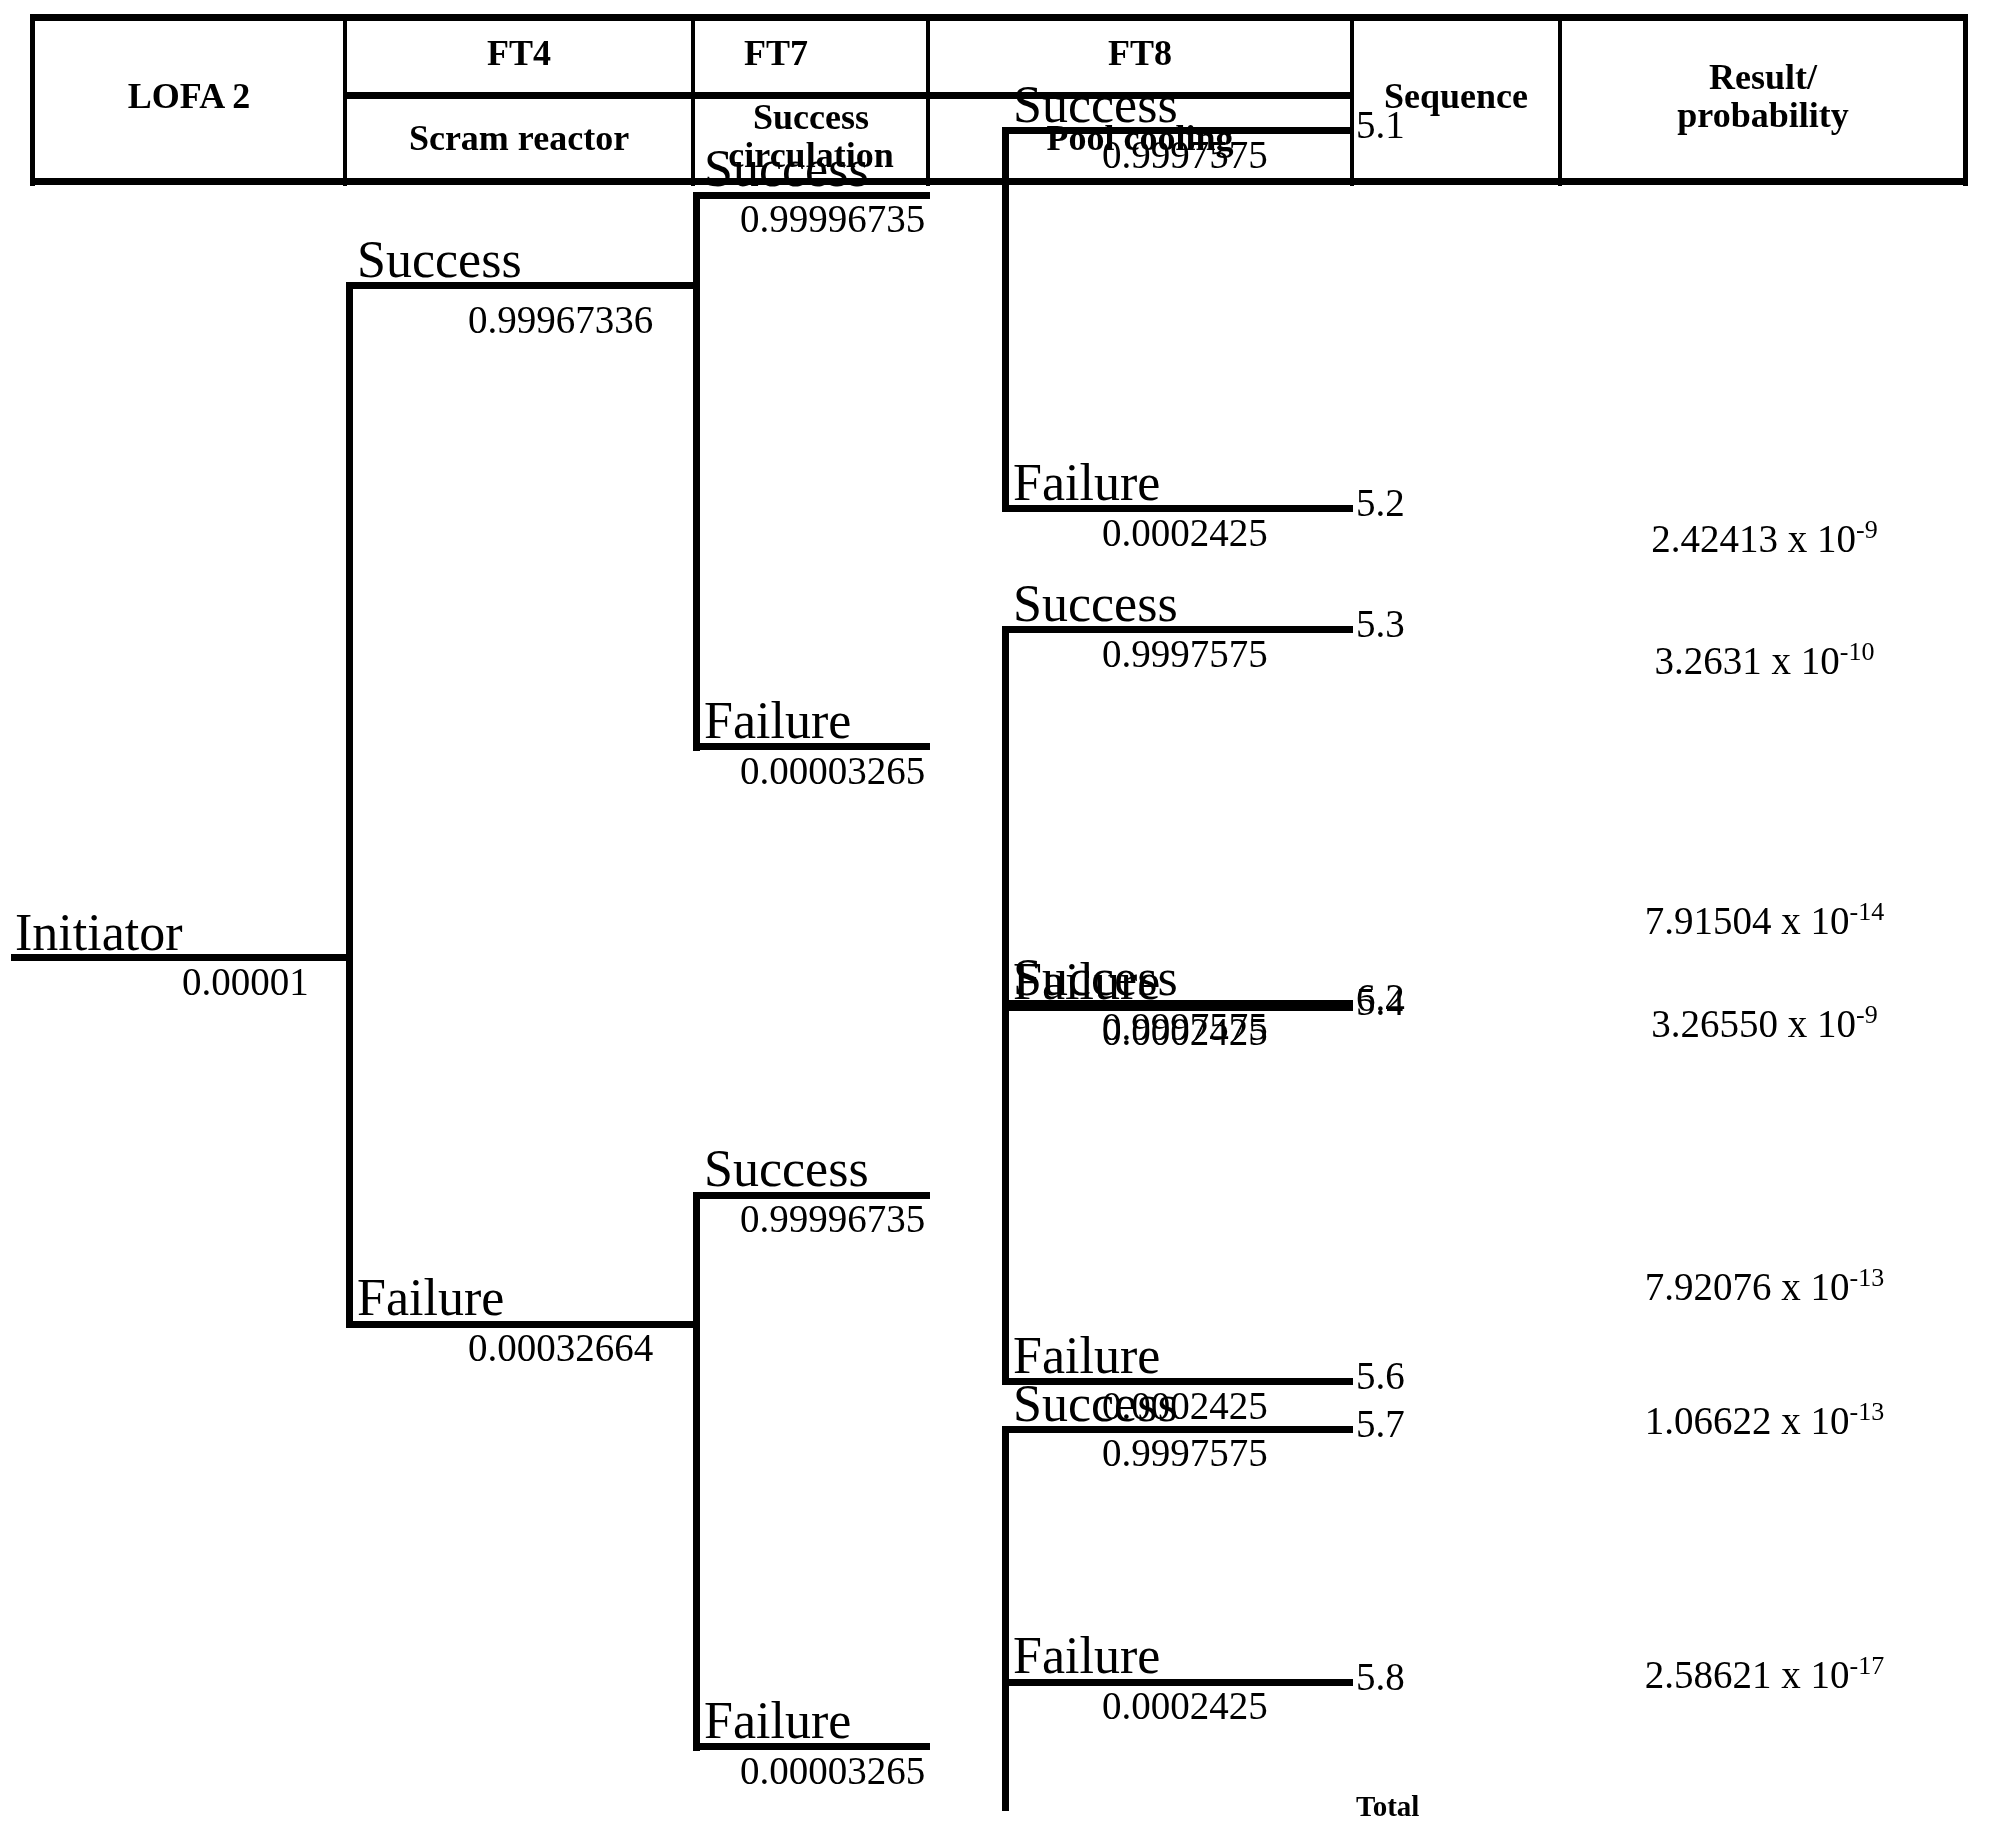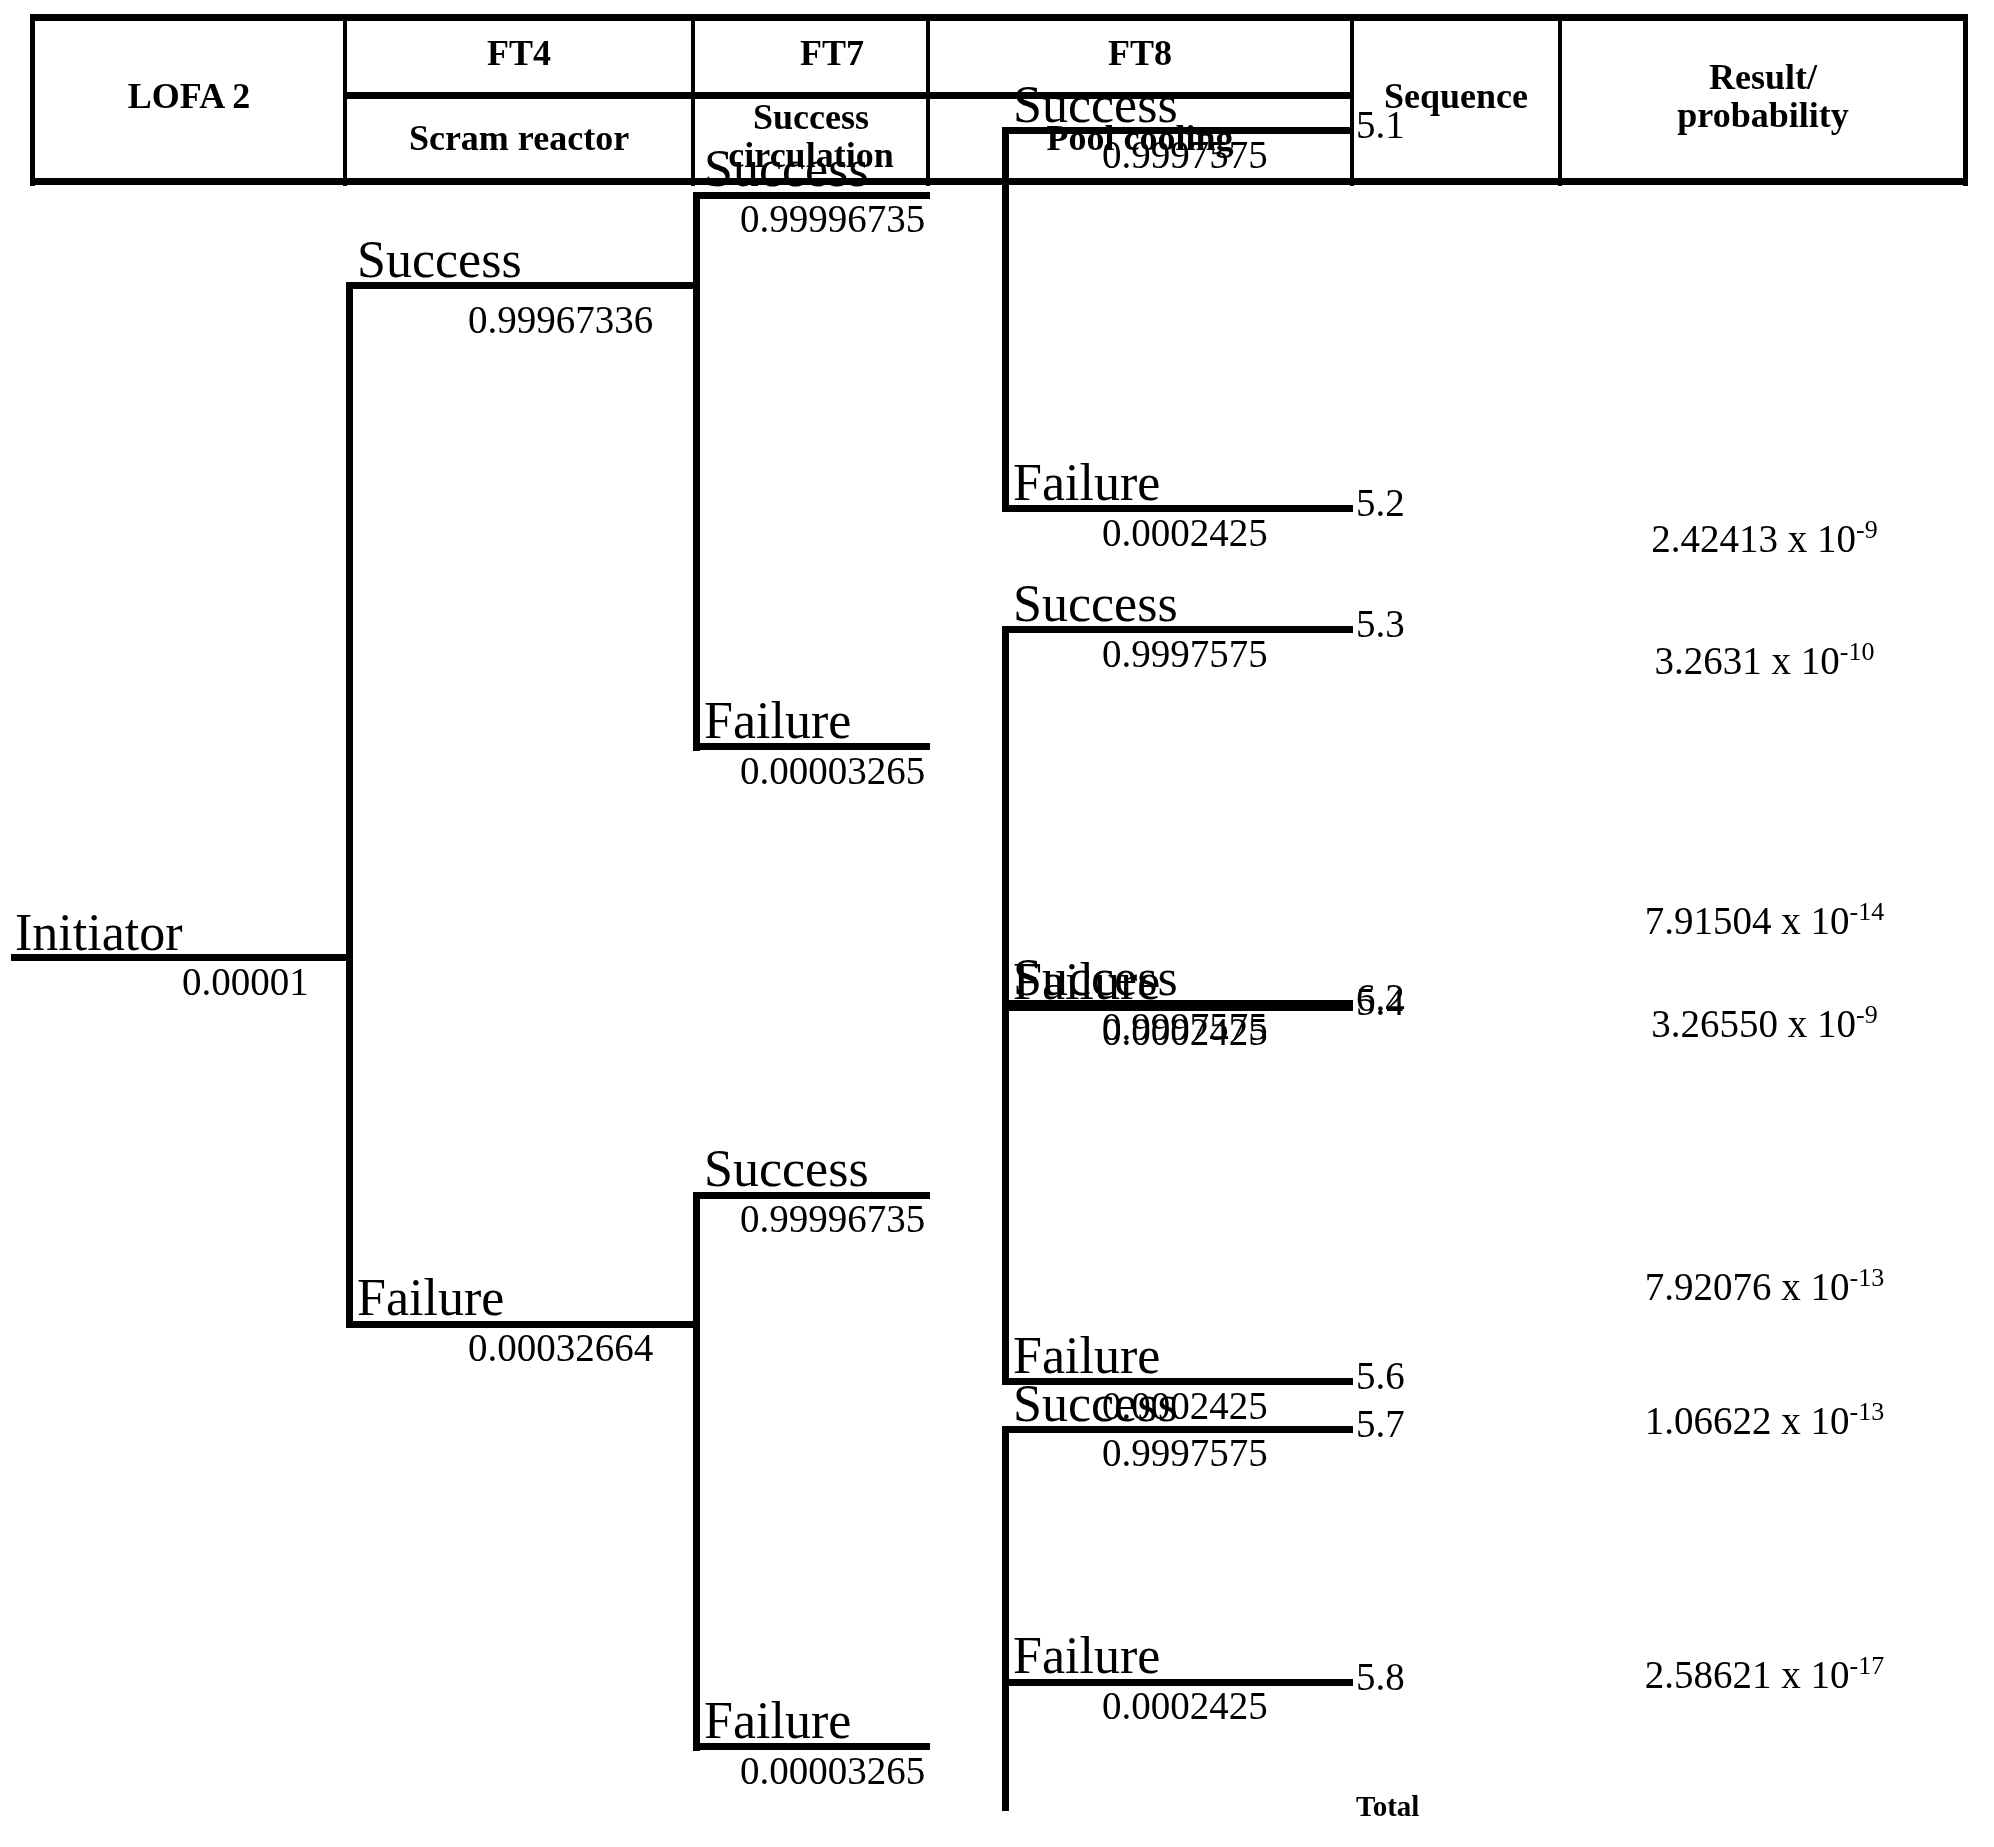--- a/index.html
+++ b/index.html
@@ -44,21 +44,21 @@
     <div class="hline" style="left:1320px;top:0;width:4.4px;height:172px;"></div>
     <div class="hline" style="left:1528px;top:0;width:4.4px;height:172px;"></div>
 
     <div class="hline" style="left:313px;top:78px;width:1009px;height:7.5px;"></div>
 
     <div class="hcell" style="left:5px;top:0;width:308px;height:164px;">LOFA 2</div>
 
     <div class="hcell" style="left:317px;top:0;width:344px;height:78px;">FT4</div>
     <div class="hcell" style="left:317px;top:85px;width:344px;height:79px;">Scram reactor</div>
 
-    <div class="hcell" style="left:688px;top:0;width:228px;height:78px;">FT7</div>
+    <div class="hcell" style="left:632px;top:0;width:228px;height:78px;">FT7</div>
     <div class="hcell" style="left:666px;top:81px;width:230px;height:83px;padding:0 3.8px;box-sizing:border-box;">Success circulation</div>
 
     <div class="hcell" style="left:900px;top:0;width:420px;height:78px;">FT8</div>
     <div class="hcell" style="left:900px;top:85px;width:420px;height:79px;">Pool cooling</div>
 
     <div class="hcell" style="left:1324px;top:0;width:204px;height:164px;">Sequence</div>
 
     <div class="hcell" style="left:1533px;top:0;width:400px;height:164px;flex-direction:column;">
       <span>Result/</span>
       <span>probability</span>

